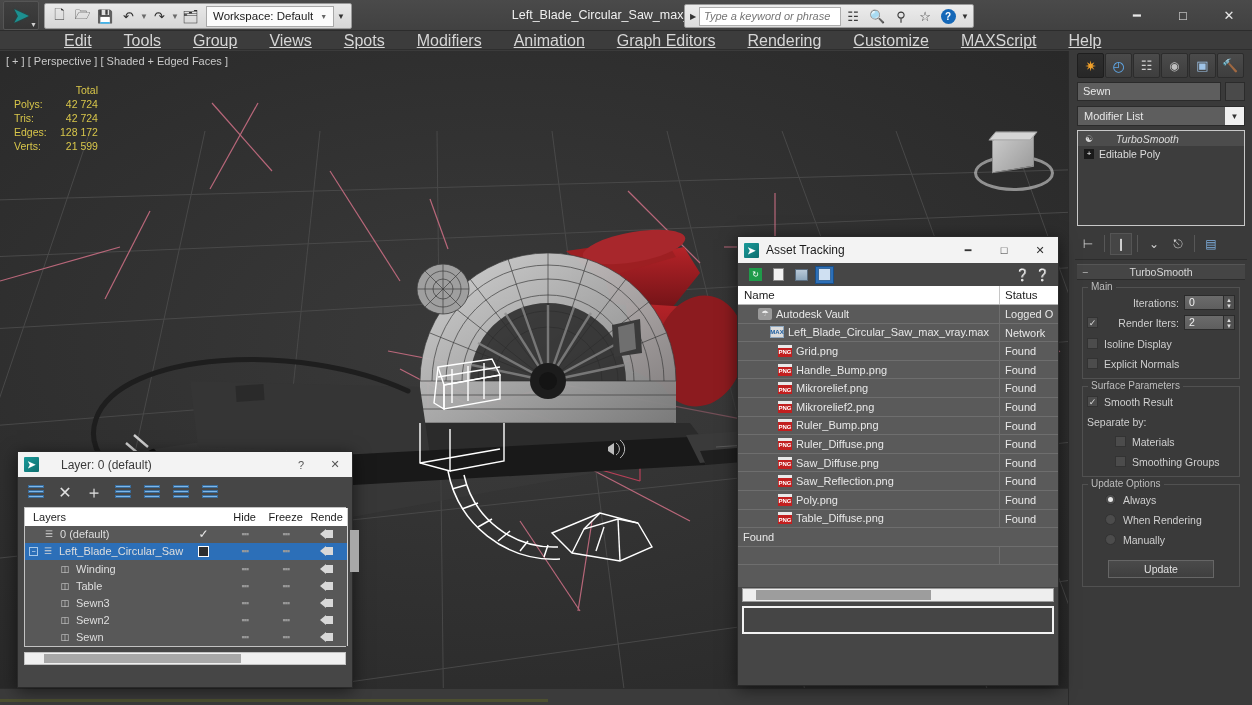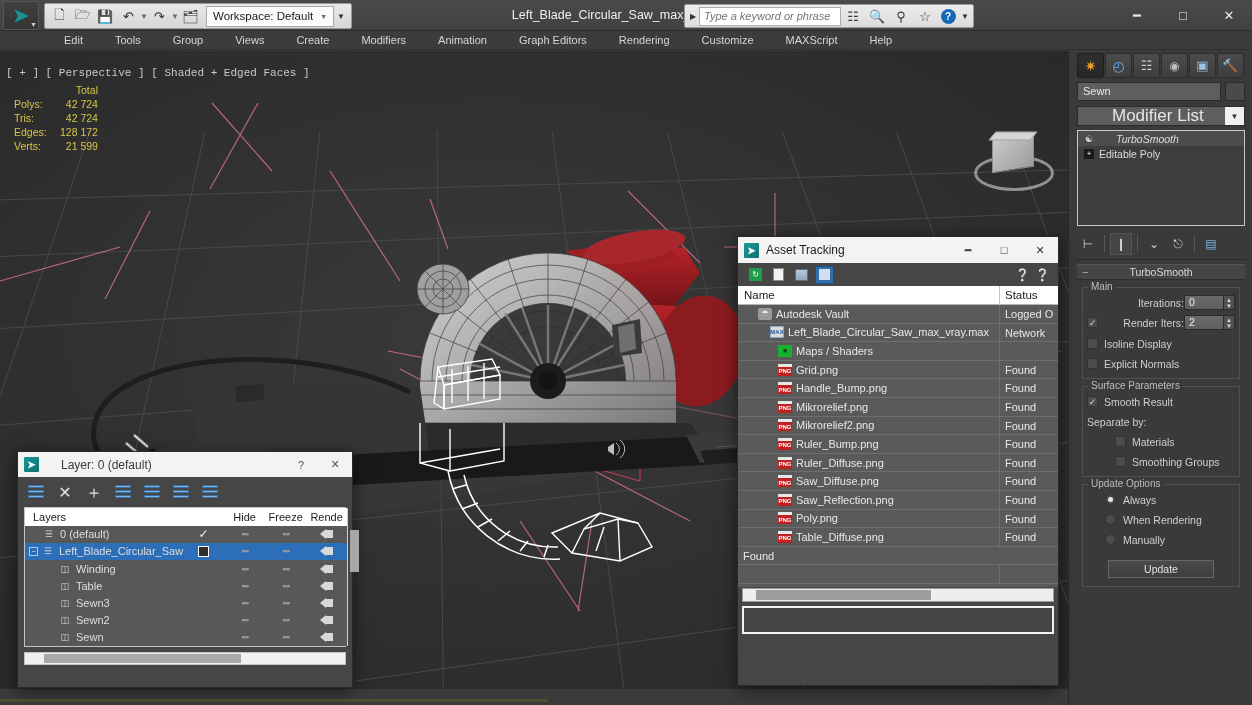--- a/index.html
+++ b/index.html
@@ -74,35 +74,35 @@
 
   .winctl { position: absolute; top: 0; height: 31px; display: flex; }
   .winbtn { width: 46px; height: 31px; display:flex; align-items:center; justify-content:center; color:#e8e8e8; font-size: 13px; }
 
   
   .menubar {
     position: absolute; left: 0; top: 31px; width: 1252px; height: 19px;
     background: #3c3c3c; display: flex; align-items: center; padding-left: 48px;
     border-bottom: 1px solid #2e2e2e;
   }
-  .menuitem { font-size: 11px; color: #d6d6d6; padding: 0 16px; line-height: 19px; }
+  .menuitem { font-size: 16px; color: #d6d6d6; padding: 0 16px; line-height: 19px; text-decoration: underline; }
 
   
   .viewport {
     position: absolute; left: 0; top: 51px; width: 1068px; height: 637px;
     background: #2e2e2e; overflow: hidden;
   }
   .vp-grad {
     position:absolute; inset:0;
     background:
       radial-gradient(ellipse 900px 520px at 46% 46%, #3a3a3a 0%, #2f2f2f 55%, #262626 100%);
   }
   .vp-label {
-    position: absolute; left: 6px; top: 16px; font-size: 11px; color: #c9c9c9;
-    font-family: Liberation Mono, monospace; z-index: 6;
+    position: absolute; left: 6px; top: 4px; font-size: 11px; color: #c9c9c9;
+    font-family: Liberation Sans, sans-serif; z-index: 6;
   }
   .vp-stats { position: absolute; left: 14px; top: 32px; z-index: 6; font-size: 10.5px; color: #d8c64a; }
   .vp-stats table { border-collapse: collapse; }
   .vp-stats td { padding: 1px 0; font-size: 10.5px; color: #d8c64a; }
   .vp-stats td.lab { text-align: left; padding-right: 9px; width: 46px; }
   .vp-stats td.val { text-align: right; }
   .vp-stats .tot { color:#d8c64a; padding-left: 4px;}
 
   .viewcube {
     position: absolute; left: 968px; top: 74px; width: 92px; height: 82px; z-index: 6;
@@ -163,21 +163,21 @@
   .cp-name {
     flex: 1; background: #5e5e5e; border: 1px solid #2b2b2b; color: #e8e8e8;
     font-size: 11px; padding: 0 5px; line-height: 17px;
   }
   .cp-colorsw { width: 20px; background: #4a4a4a; border: 1px solid #2b2b2b; }
 
   .cp-modlist {
     position:absolute; left:8px; top: 55px; width: 168px; height: 20px;
     background: #5e5e5e; border:1px solid #2b2b2b; display:flex; align-items:center;
   }
-  .cp-modlist span { font-size: 17px; color:#e6e6e6; padding-left: 6px; flex:1;margin-left:28px; }
+  .cp-modlist span { font-size: 11px; color:#e6e6e6; padding-left: 6px; flex:1; }
   .cp-modlist .dd { width: 19px; height: 18px; background:#f0f0f0; color:#333;
     display:flex; align-items:center; justify-content:center; font-size: 8px; }
 
   .cp-stack {
     position:absolute; left:8px; top: 79px; width: 168px; height: 96px;
     background: #3d3d3d; border: 1px solid #c8c8c8;
   }
   .stack-row { height: 15px; display:flex; align-items:center; font-size: 10.5px; padding-left: 4px; }
   .stack-row.sel { background: #4c4c4c; }
   .stack-row .bulb { width: 14px; text-align:center; font-size: 9px; color:#d8d8d8;}
@@ -212,21 +212,21 @@
 
   .grp {
     margin: 7px 5px 0 5px; border: 1px solid #515151; padding: 6px 4px 6px 4px; position: relative;
   }
   .grp-lab {
     position:absolute; top:-7px; left: 5px; background:#3a3a3a; padding: 0 3px;
     font-size: 10px; color:#bdbdbd;
   }
   .prow { display:flex; align-items:center; height: 17px; margin-bottom: 3px; }
   .prow .plab { font-size: 10.5px; color:#cfcfcf; }
-  .prow .plab.r { flex:1; text-align:right; }
+  .prow .plab.r { flex:1; text-align:right; padding-right: 5px; }
   .spin { display:flex; height: 15px; }
   .spin .fld {
     width: 40px; background: linear-gradient(#6b6b6b,#5e5e5e); border:1px solid #2b2b2b;
     color:#f0f0f0; font-size: 10.5px; padding-left: 4px; line-height: 13px;
   }
   .spin .arrows {
     width: 11px; background: #515151; border:1px solid #2b2b2b; border-left:none;
     display:flex; flex-direction:column; align-items:center; justify-content:center;
     font-size: 6px; color:#ddd; line-height: 6px;
   }
@@ -392,21 +392,21 @@
       <div class="winbtn">□</div>
       <div class="winbtn close">✕</div>
     </div>
   </div>
 
   <div class="menubar">
     <div class="menuitem">Edit</div>
     <div class="menuitem">Tools</div>
     <div class="menuitem">Group</div>
     <div class="menuitem">Views</div>
-    <div class="menuitem">Create</div>
+    <div class="menuitem">Spots</div>
     <div class="menuitem">Modifiers</div>
     <div class="menuitem">Animation</div>
     <div class="menuitem">Graph Editors</div>
     <div class="menuitem">Rendering</div>
     <div class="menuitem">Customize</div>
     <div class="menuitem">MAXScript</div>
     <div class="menuitem">Help</div>
   </div>
 
   <div class="viewport">
@@ -832,27 +832,20 @@
       </div>
       <div class="at-row">
         <div class="nm ind2">
             <span class="ic max">MAX</span>
             <span>Left_Blade_Circular_Saw_max_vray.max</span>
           </div>
         <div class="st">Network</div>
       </div>
       <div class="at-row">
         <div class="nm ind3">
-            <span class="ic maps">■</span>
-            <span>Maps / Shaders</span>
-          </div>
-        <div class="st"></div>
-      </div>
-      <div class="at-row">
-        <div class="nm ind3">
             <span class="ic png">PNG</span>
             <span>Grid.png</span>
           </div>
         <div class="st">Found</div>
       </div>
       <div class="at-row">
         <div class="nm ind3">
             <span class="ic png">PNG</span>
             <span>Handle_Bump.png</span>
           </div>

